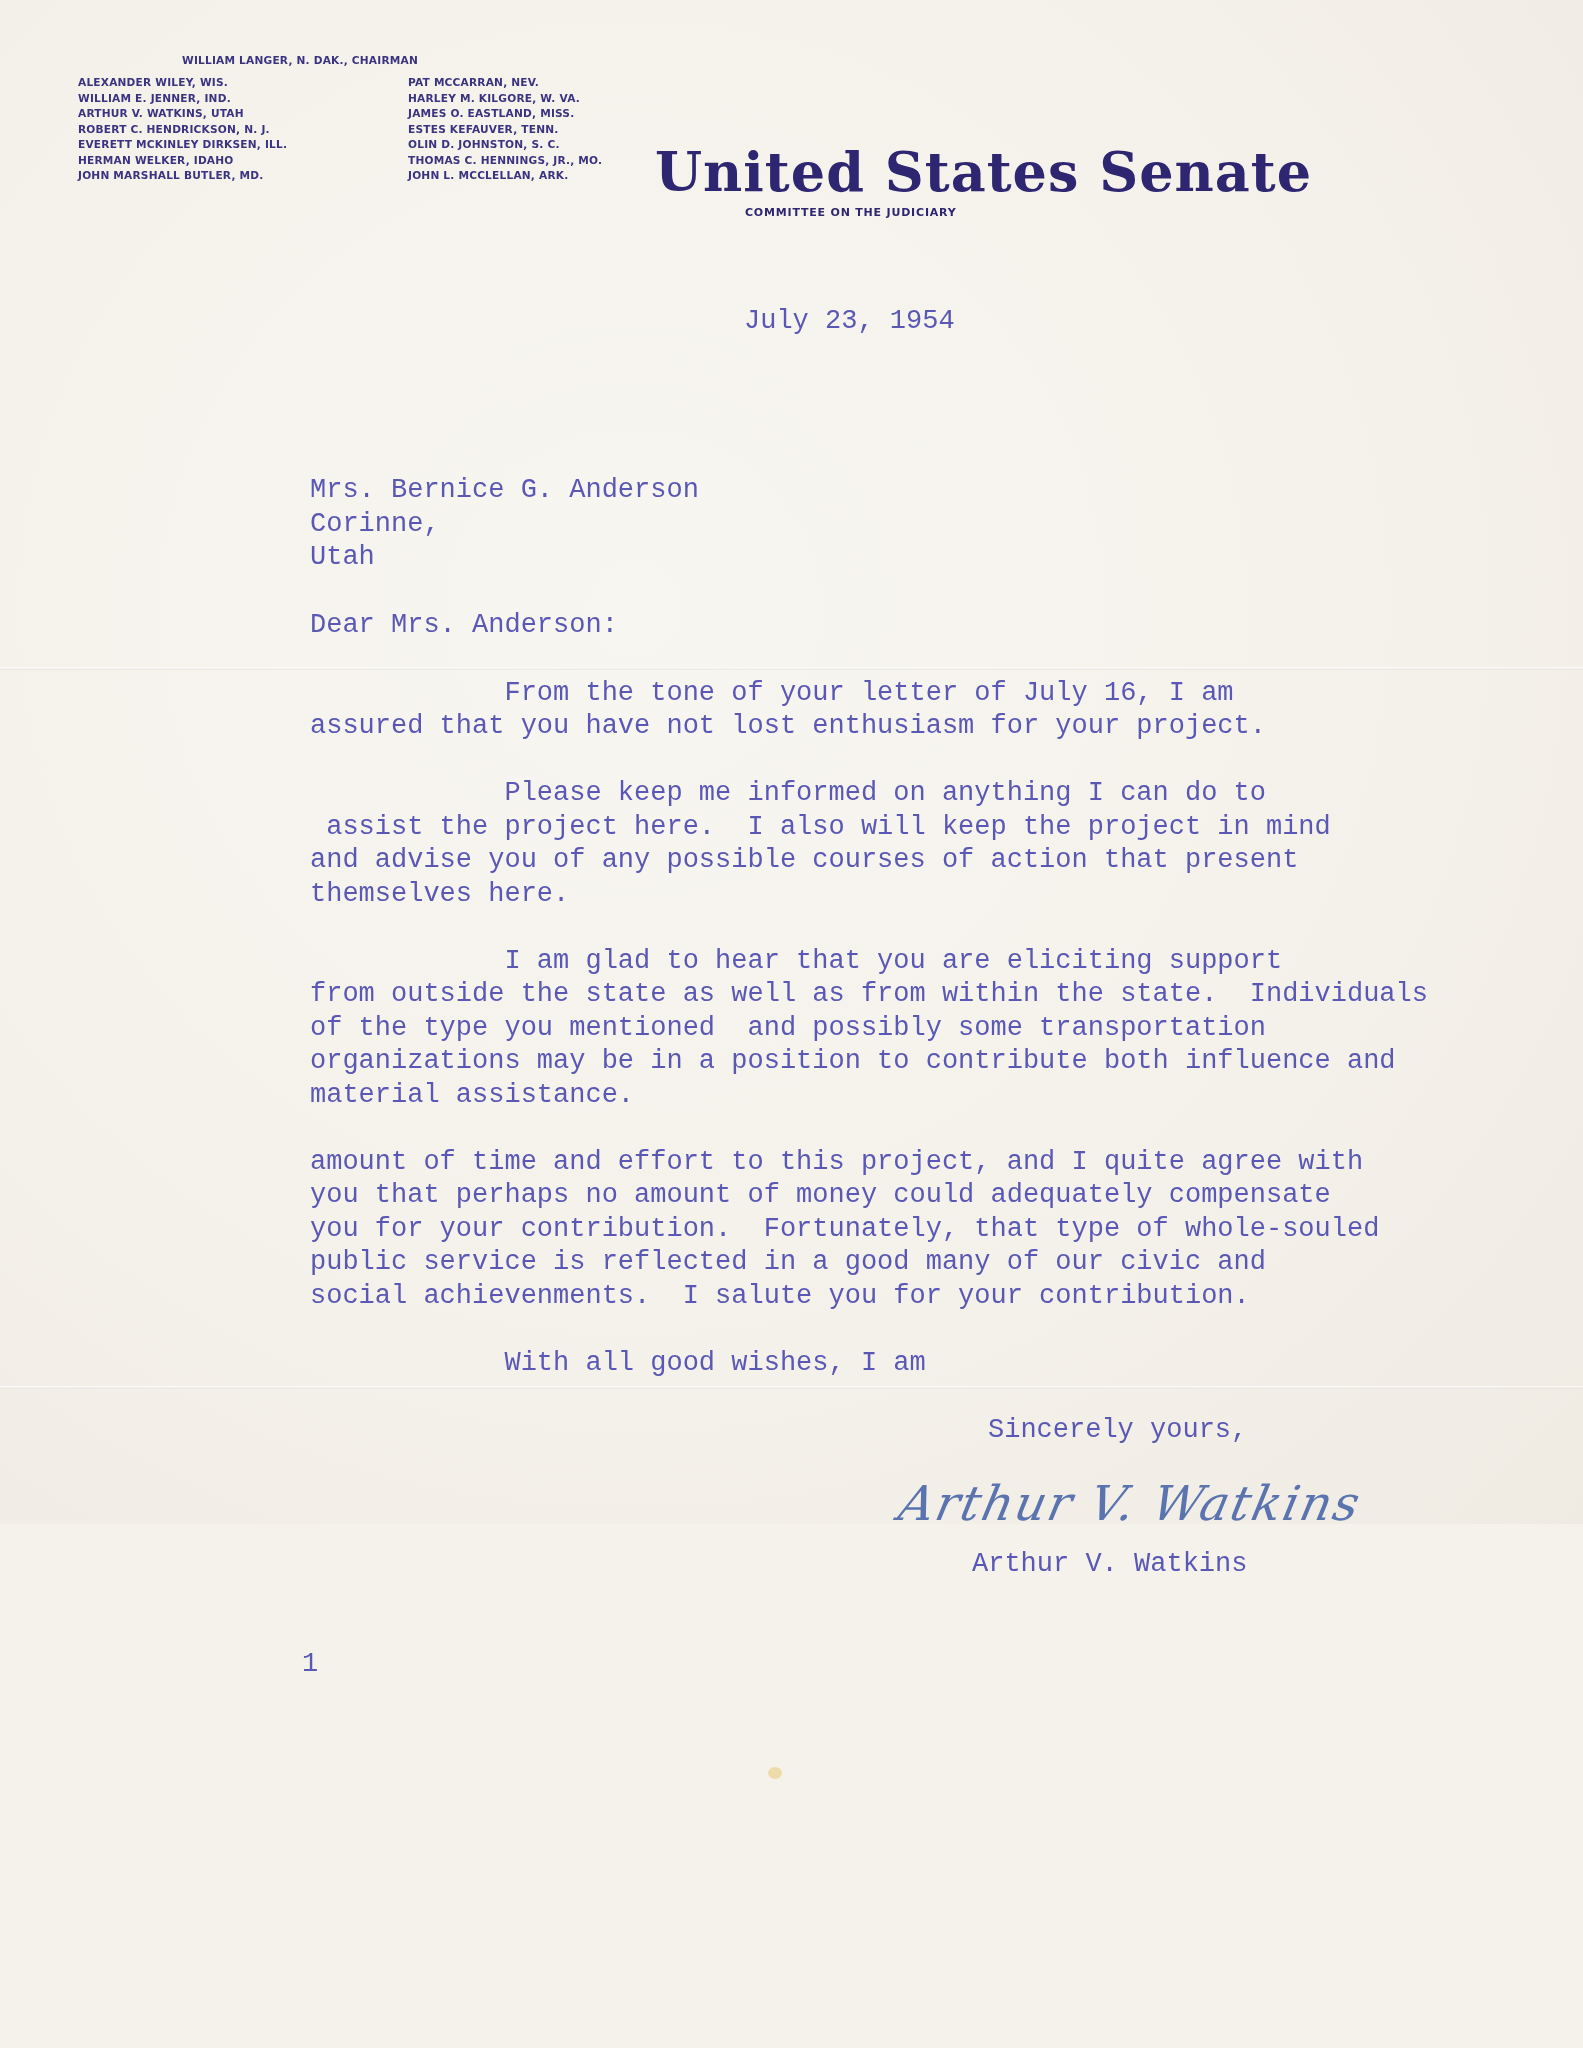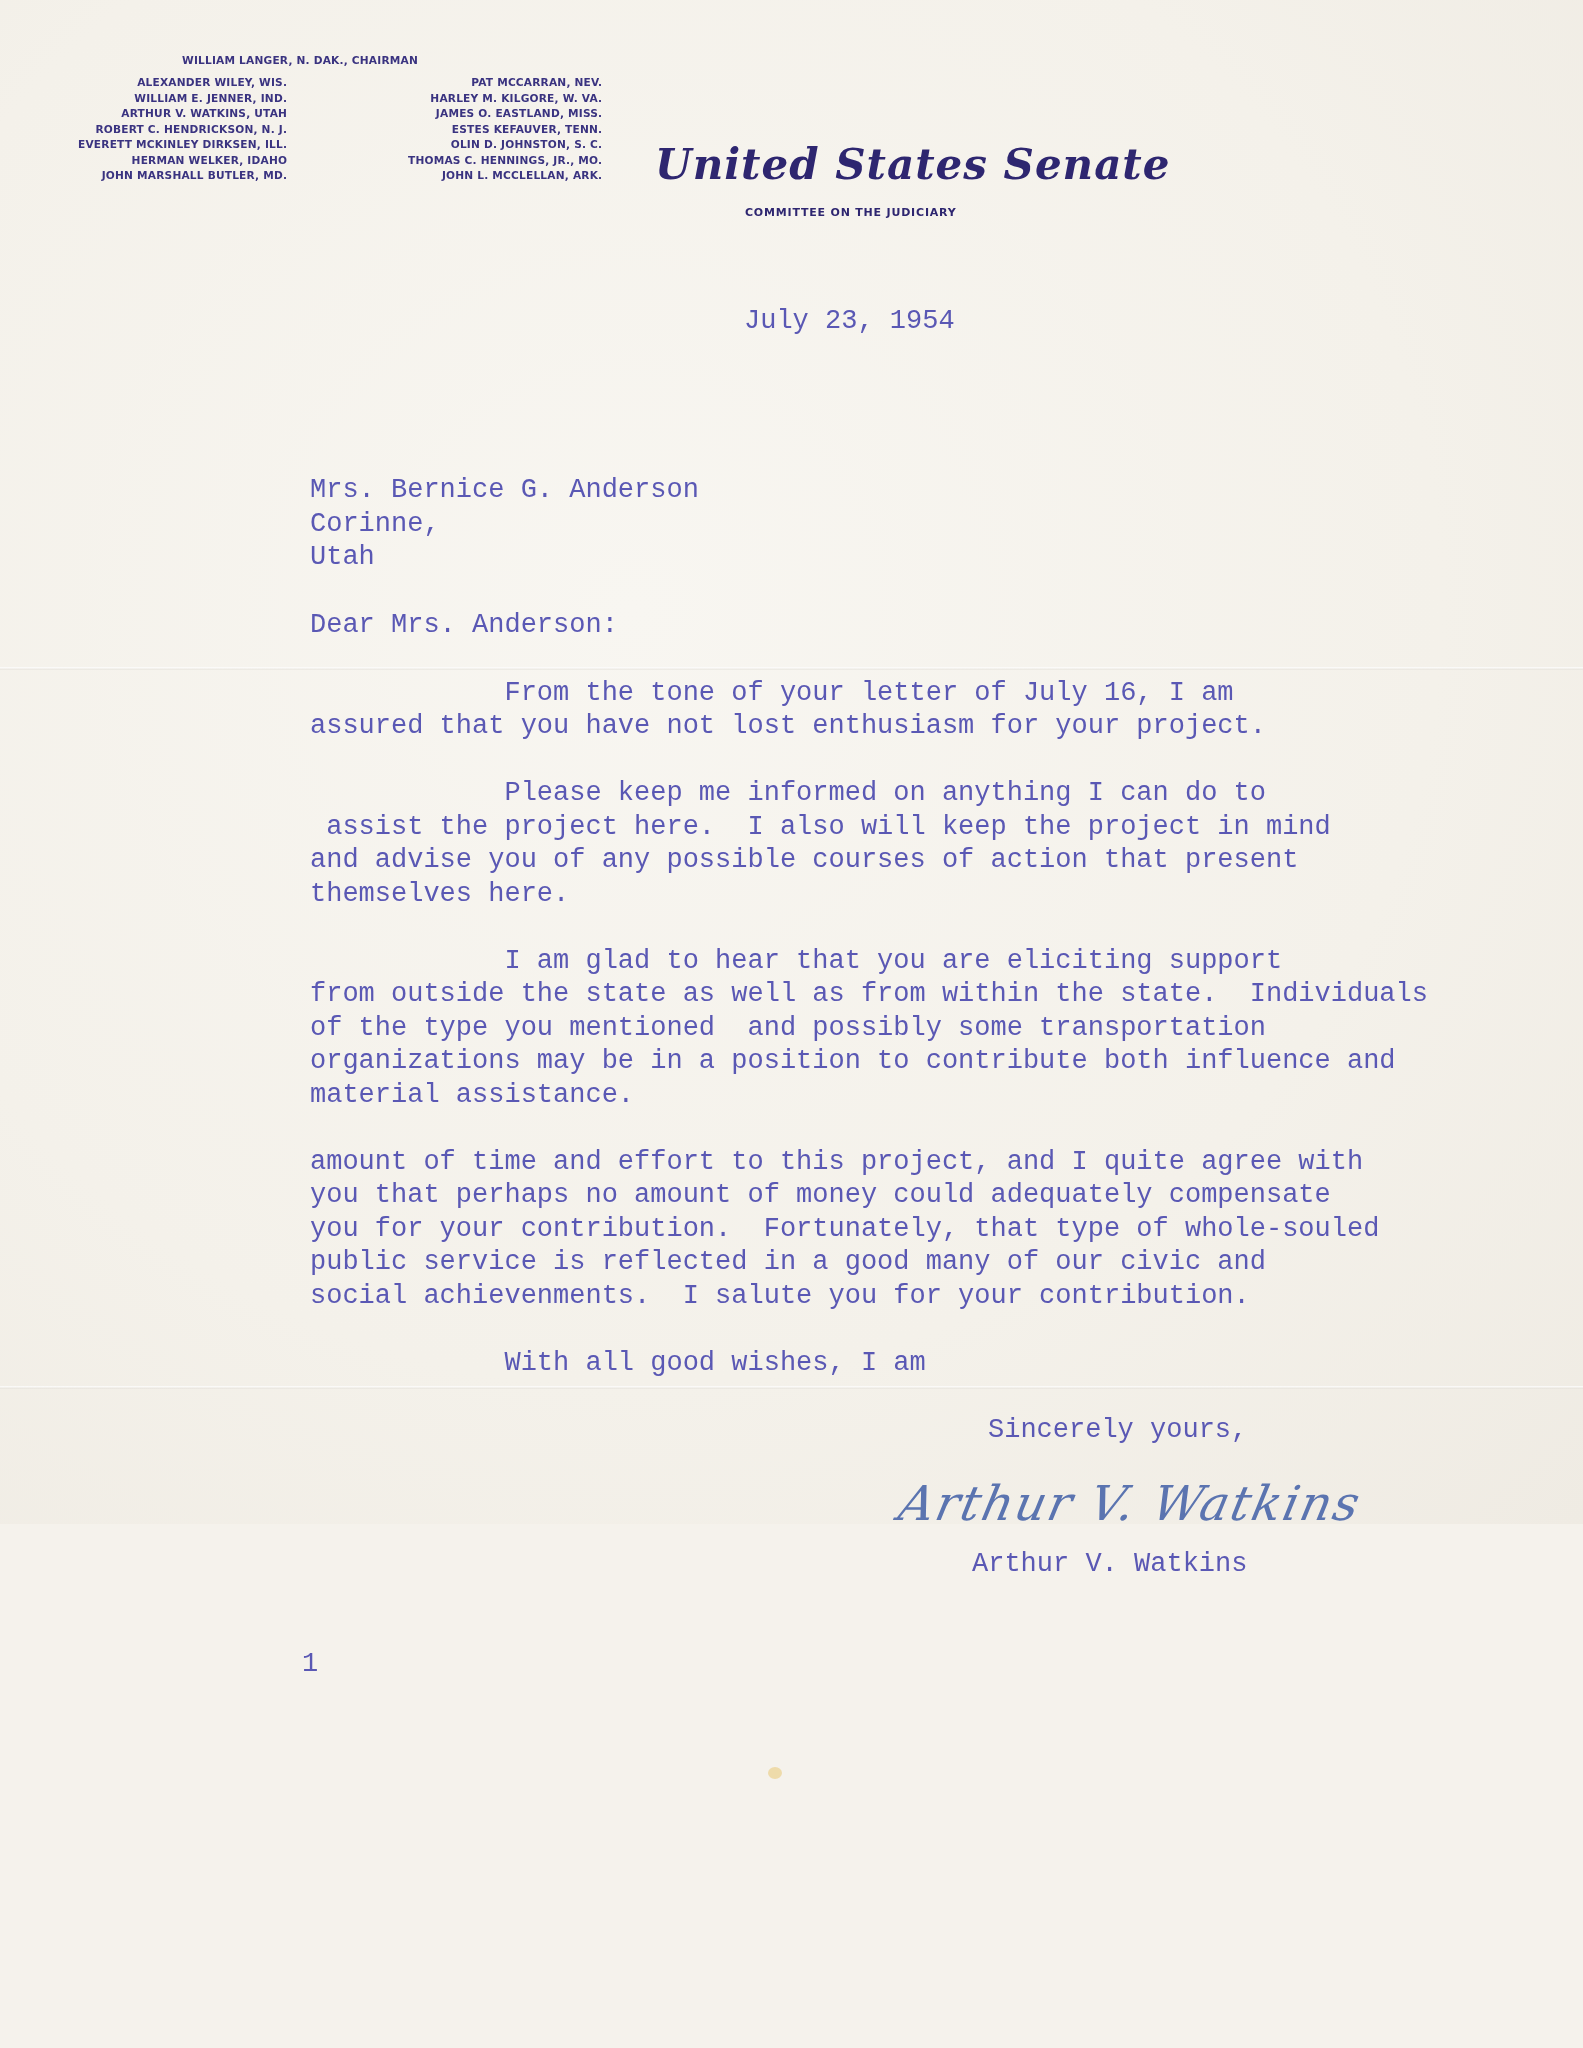--- a/index.html
+++ b/index.html
@@ -14,28 +14,28 @@
     .fold {
       position: absolute; left: 0; width: 1583px; height: 3px;
       background: linear-gradient(to bottom, rgba(255,255,255,0.9), rgba(210,205,195,0.35));
     }
     .lh-names {
       position: absolute; left: 78px; top: 54px;
       font-family: "DejaVu Sans", sans-serif; font-weight: bold;
       font-size: 10.6px; color: #3a3380; letter-spacing: 0.2px;
     }
     .lh-chair { position: absolute; left: 104px; top: 0; white-space: nowrap; }
-    .lh-col { position: absolute; top: 21px; white-space: nowrap; text-align: right; }
+    .lh-col { position: absolute; top: 21px; white-space: nowrap; }
     .lh-col div { height: 15.5px; line-height: 15.5px; }
     .lh-col.left { left: 0; }
     .lh-col.right { left: 282px; margin-left: 48px; }
     .lh-title {
       position: absolute; left: 655px; top: 140px; width: 530px;
-      font-family: "DejaVu Serif", serif; font-weight: bold; font-style: italic;
-      font-size: 42px; color: #2e2670; letter-spacing: 1px; white-space: nowrap;
+      font-family: "DejaVu Serif", serif; font-weight: bold; 
+      font-size: 54px; color: #2e2670; letter-spacing: 1px; white-space: nowrap;
     }
     .lh-sub {
       position: absolute; left: 745px; top: 206px;
       font-family: "DejaVu Sans", sans-serif; font-weight: bold;
       font-size: 11px; color: #2e2670; letter-spacing: 0.8px; white-space: nowrap;
     }
     .type {
       position: absolute; font-family: "Liberation Mono", monospace;
       font-size: 27px; color: #5a58b4; white-space: pre; line-height: 34px;
     }

